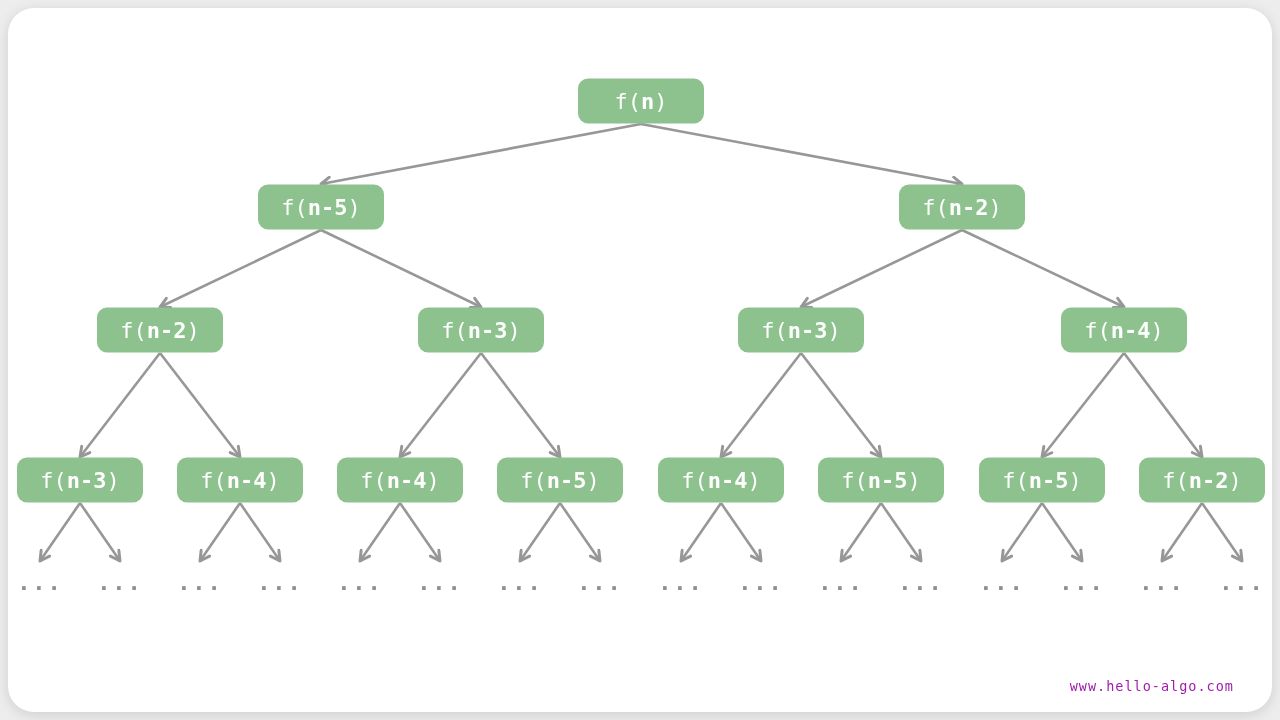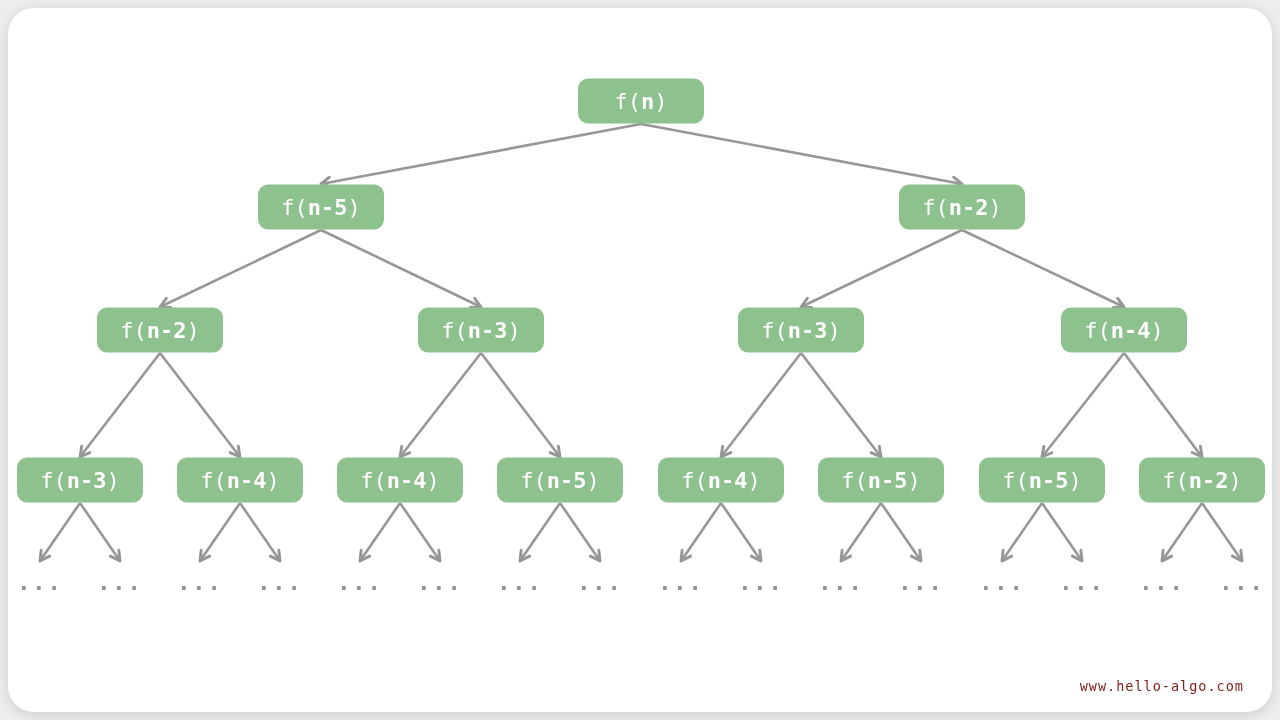--- a/index.html
+++ b/index.html
@@ -23,22 +23,22 @@
     display:flex;align-items:center;justify-content:center;
     white-space:pre;
   }
   .node .arg{font-weight:bold;}
   .dots{
     position:absolute;transform:translateX(-50%);
     color:#8f8f8f;font-size:22px;font-weight:bold;
     letter-spacing:2px;line-height:0;
   }
   .watermark{
-    position:absolute;right:36px;bottom:26px;
-    color:#7f1d1d;font-size:13.5px;letter-spacing:1px;
+    position:absolute;right:46px;bottom:26px;
+    color:#a21caf;font-size:13.5px;letter-spacing:1px;
   }
 </style>
 </head>
 <body>
 
 <div class="card"></div>
 
 <svg class="edges" width="1280" height="720" viewBox="0 0 1280 720">
   <defs>
     <marker id="arrow" viewBox="0 0 10 10" refX="8.5" refY="5" markerWidth="5.2" markerHeight="5.2" orient="auto-start-reverse">

